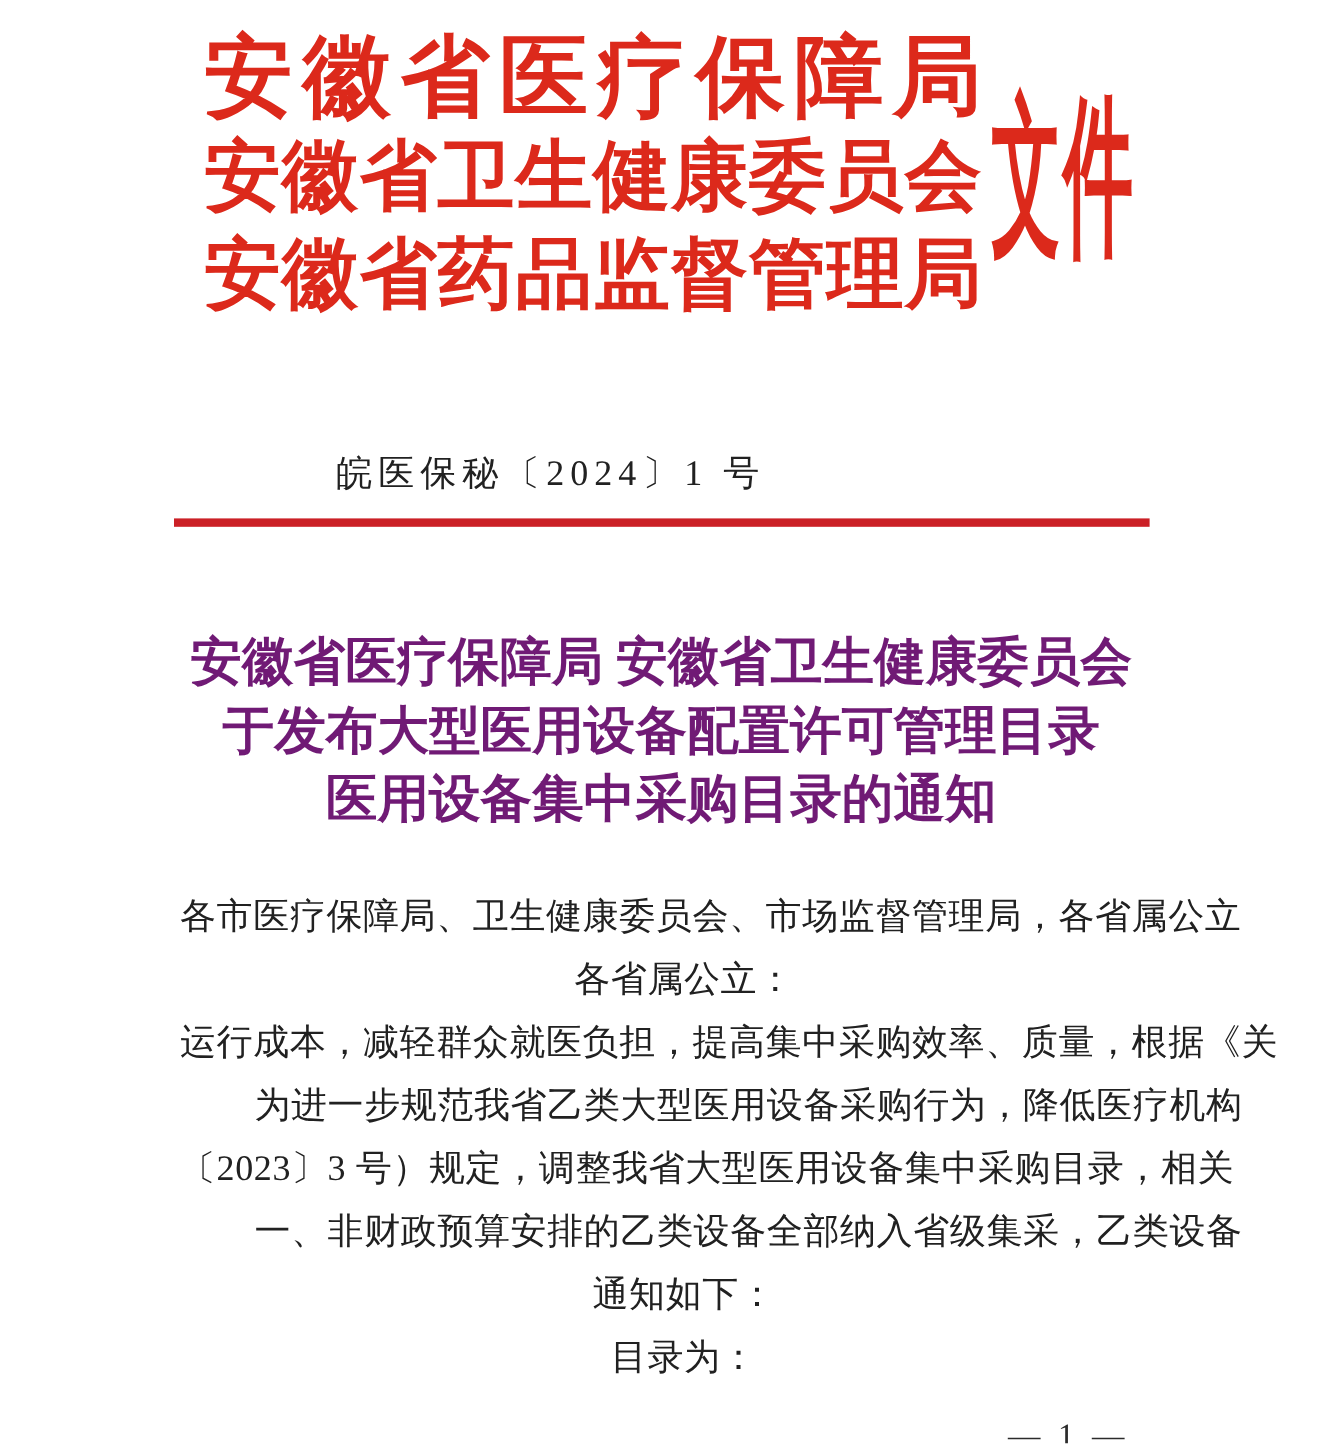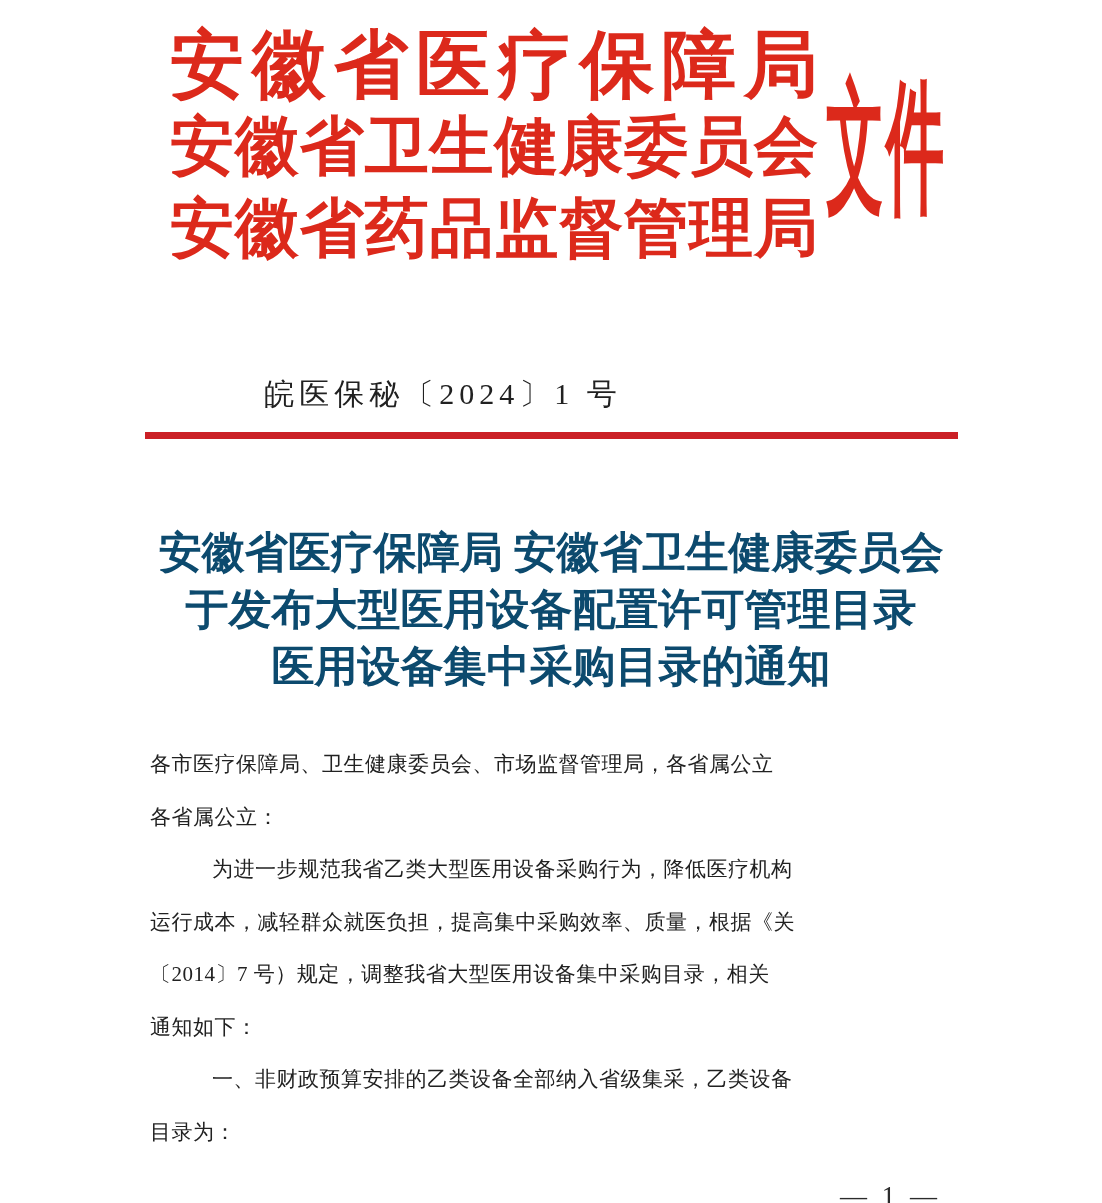--- a/index.html
+++ b/index.html
@@ -44,58 +44,59 @@
     font-size:58px;
     line-height:60px;
     letter-spacing:2px;
     white-space:nowrap;
     transform:scaleY(2.5);
     transform-origin:top left;
   }
 
   
   .doc-number{
-    position:absolute; left:0; top:374px; width:886px;
+    position:absolute; left:16px; top:374px; width:886px;
     text-align:center;
     font-size:30px;
     letter-spacing:5px;
     color:var(--ink);
     white-space:nowrap;
   }
 
   
   .red-rule{
     position:absolute; left:145px; top:432px;
     width:813px; height:7px;
     background:var(--rule-red);
   }
 
   
   .title{
     position:absolute; left:0; top:524px; width:1102px;
     text-align:center;
     font-weight:bold;
-    color:#0c4a6e;
+    color:#701a75;
   }
   .title .title-line{
     font-size:43px;
     line-height:57px;
     white-space:nowrap;
   }
 
   
   .body-text{
     position:absolute; left:150px; top:738px; width:840px;
     color:var(--ink);
   }
   .body-line{
-    font-size:21px;
+    font-size:30px;
     line-height:52.5px;
     letter-spacing:0.5px;
     white-space:nowrap;
+    text-align:center;
   }
   .body-line.indent{ padding-left:62px; }
 
   
   .page-number{
     position:absolute; left:840px; top:1181px;
     font-size:27px;
     letter-spacing:4px;
     color:#2b2b2b;
     white-space:nowrap;
@@ -152,23 +153,23 @@
 
   <h1 class="title">
     <div class="title-line">安徽省医疗保障局 安徽省卫生健康委员会</div>
     <div class="title-line">于发布大型医用设备配置许可管理目录</div>
     <div class="title-line">医用设备集中采购目录的通知</div>
   </h1>
 
   <main class="body-text">
     <div class="body-line">各市医疗保障局、卫生健康委员会、市场监督管理局，各省属公立</div>
     <div class="body-line">各省属公立：</div>
+    <div class="body-line">运行成本，减轻群众就医负担，提高集中采购效率、质量，根据《关</div>
     <div class="body-line indent">为进一步规范我省乙类大型医用设备采购行为，降低医疗机构</div>
-    <div class="body-line">运行成本，减轻群众就医负担，提高集中采购效率、质量，根据《关</div>
-    <div class="body-line">〔2014〕7 号）规定，调整我省大型医用设备集中采购目录，相关</div>
+    <div class="body-line">〔2023〕3 号）规定，调整我省大型医用设备集中采购目录，相关</div>
+    <div class="body-line indent">一、非财政预算安排的乙类设备全部纳入省级集采，乙类设备</div>
     <div class="body-line">通知如下：</div>
-    <div class="body-line indent">一、非财政预算安排的乙类设备全部纳入省级集采，乙类设备</div>
     <div class="body-line">目录为：</div>
   </main>
 
   <div class="page-number">— 1 —</div>
 
 </div>
 
 </body></html>

